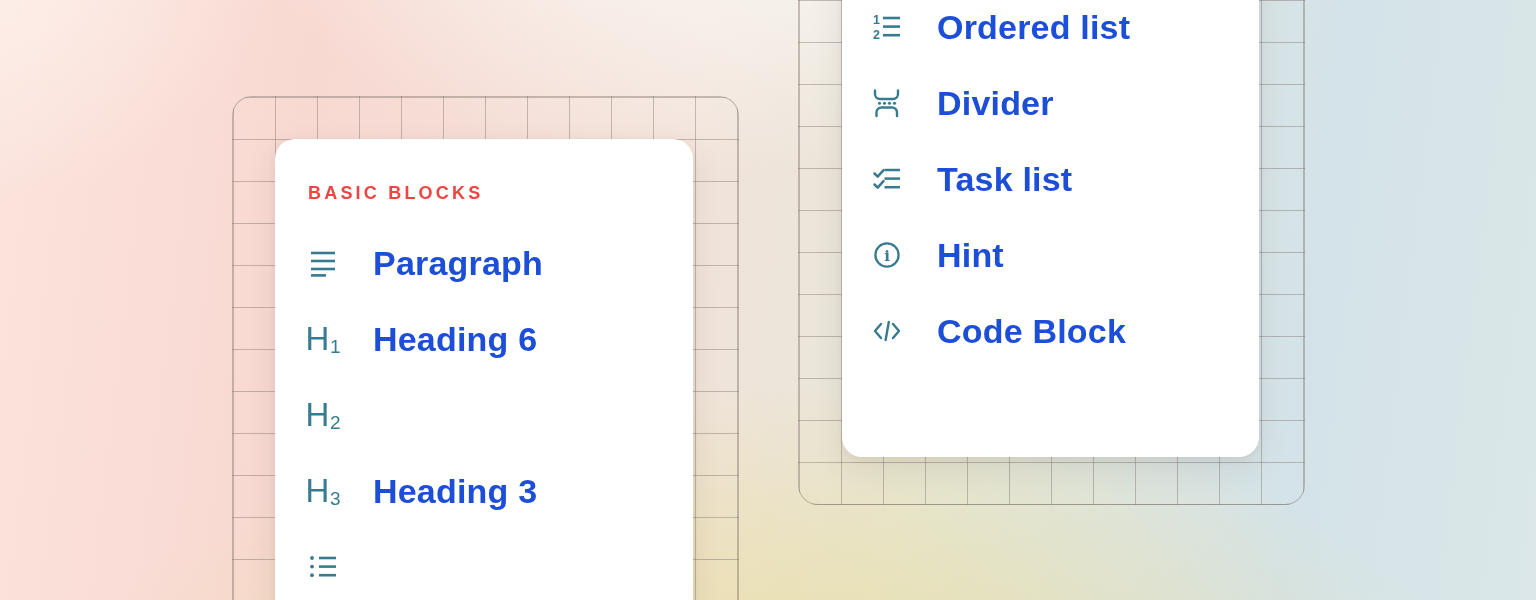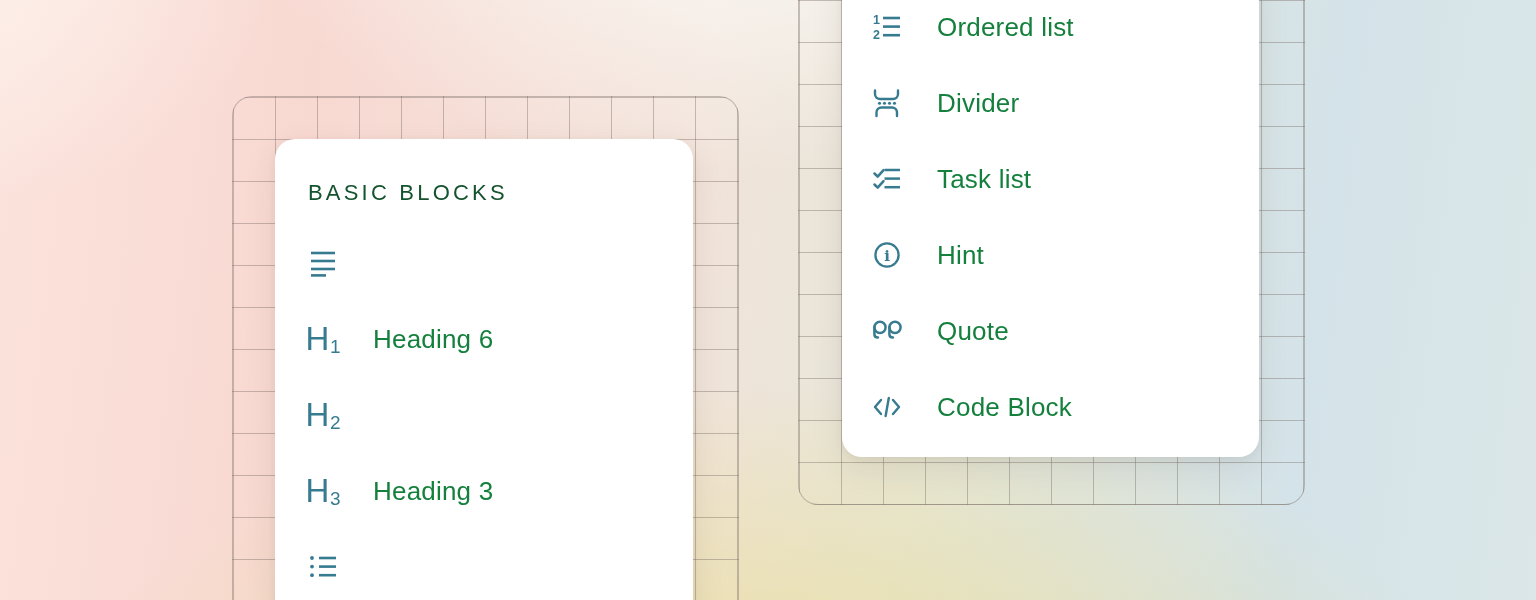--- a/index.html
+++ b/index.html
@@ -23,29 +23,29 @@
   }
   #grid-left{left:232px;top:96px;width:505px;height:560px;}
   #grid-right{left:798px;top:-43px;width:505px;height:546px;}
   .card{
     position:absolute;background:#ffffff;border-radius:20px;
     box-shadow:0 12px 32px rgba(80,60,50,0.10), 0 2px 8px rgba(80,60,50,0.06);
   }
   #card-left{left:275px;top:139px;width:418px;height:520px;padding:44px 10px 0 33px;box-sizing:border-box;}
   #card-right{left:842px;top:-60px;width:417px;height:517px;padding:49px 10px 0 30px;box-sizing:border-box;}
   .section-label{
-    font-size:22px;font-weight:400;letter-spacing:3.2px;
-    color:#14532d;line-height:20px;height:20px;
+    font-size:18px;font-weight:700;letter-spacing:3.2px;
+    color:#ef4444;line-height:20px;height:20px;
   }
   .menu-list{margin:22px 0 0 0;padding:0;list-style:none;}
   #card-right .menu-list{margin:0;}
   .menu-item{height:76px;display:flex;align-items:center;cursor:pointer;}
   .icon-box{width:30px;height:30px;flex:0 0 30px;margin-right:35px;display:flex;align-items:center;justify-content:center;}
   .icon-box svg{display:block;}
-  .item-label{font-size:26px;font-weight:400;color:#15803d;letter-spacing:0.2px;line-height:30px;}
+  .item-label{font-size:34px;font-weight:700;color:#1d4ed8;letter-spacing:0.2px;line-height:30px;}
   .hicon{display:flex;align-items:baseline;color:#377b90;font-weight:400;}
   .hicon .hcap{font-size:33px;line-height:30px;}
   .hicon .hsub{font-size:19px;transform:translateY(3px);margin-left:0.5px;}
   .stroke{stroke:#377b90;fill:none;}
   .fill{fill:#377b90;}
 </style>
 </head>
 <body>
 
 <div class="grid-panel" id="grid-left"></div>
@@ -59,20 +59,21 @@
       <span class="icon-box">
         <svg width="30" height="30" viewBox="0 0 30 30">
           <g class="stroke" stroke-width="2.6">
             <line x1="3" y1="5" x2="27" y2="5"></line>
             <line x1="3" y1="13" x2="27" y2="13"></line>
             <line x1="3" y1="21" x2="27" y2="21"></line>
             <line x1="3" y1="27.4" x2="18" y2="27.4"></line>
           </g>
         </svg>
       </span>
+      <span class="item-label">Paragraph</span>
     </li>
 
     <li class="menu-item">
       <span class="icon-box">
         <span class="hicon">
             <span class="hcap">H</span>
             <span class="hsub">1</span>
           </span>
       </span>
       <span class="item-label">Heading 6</span>
@@ -172,33 +173,20 @@
     <li class="menu-item">
       <span class="icon-box">
         <svg width="30" height="30" viewBox="0 0 30 30">
           <circle class="stroke" stroke-width="2.3" cx="15" cy="15" r="11.6"></circle>
           <text x="15" y="20.6" font-size="15" font-weight="bold" text-anchor="middle" font-family="DejaVu Serif, serif" class="fill">i</text>
         </svg>
       </span>
       <span class="item-label">Hint</span>
     </li>
 
-    <li class="menu-item">
-      <span class="icon-box">
-        <svg width="30" height="30" viewBox="0 0 30 30">
-          <g class="stroke" stroke-width="2.5" stroke-linecap="round">
-            <circle cx="8" cy="11.3" r="5.6"></circle>
-            <path d="M2.4 11.3 V18.2 Q2.4 21.5 5.9 21.5"></path>
-            <circle cx="23" cy="11.3" r="5.6"></circle>
-            <path d="M17.4 11.3 V18.2 Q17.4 21.5 20.9 21.5"></path>
-          </g>
-        </svg>
-      </span>
-      <span class="item-label">Quote</span>
-    </li>
 
     <li class="menu-item">
       <span class="icon-box">
         <svg width="30" height="30" viewBox="0 0 30 30">
           <g class="stroke" stroke-width="2.4" stroke-linecap="round" stroke-linejoin="round">
             <path d="M9 8 L3 15 L9 22"></path>
             <path d="M21 8 L27 15 L21 22"></path>
             <path d="M16.8 6 L13.6 24"></path>
           </g>
         </svg>

